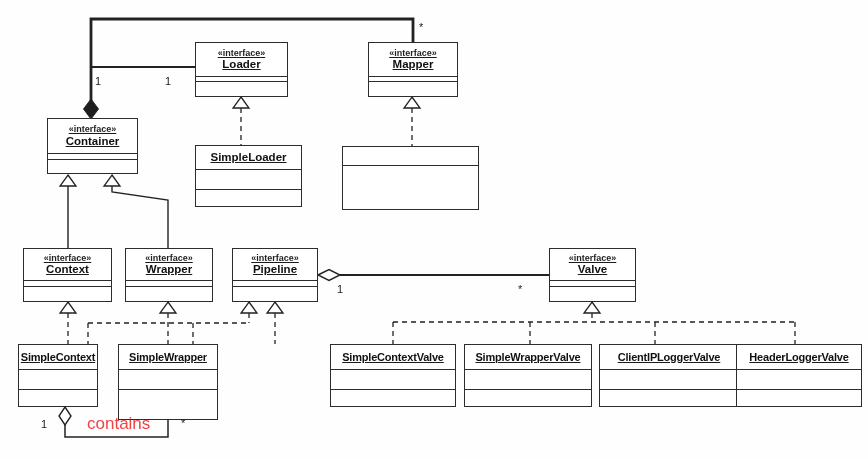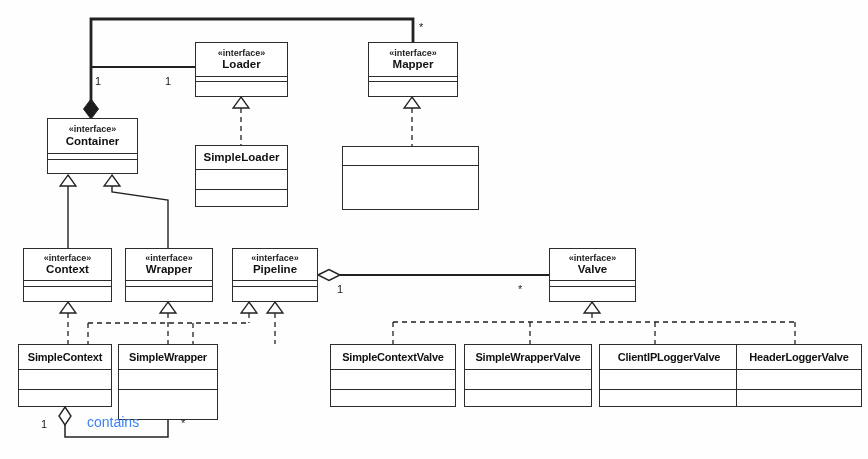--- a/index.html
+++ b/index.html
@@ -30,21 +30,21 @@
   .thin { stroke-width: 1.4; }
 
   .box {
     position: absolute;
     box-sizing: border-box;
     background: #ffffff;
     border: 1.4px solid #2c2c2c;
     display: flex;
     flex-direction: column;
   }
-  .cmp { box-sizing: border-box; }
+  .cmp { box-sizing: border-box; text-decoration: underline; }
   .cmp + .cmp { border-top: 1.3px solid #2c2c2c; }
   .grow { flex: 1; }
   .namec {
     display: flex;
     flex-direction: column;
     align-items: center;
     justify-content: center;
     line-height: 1.15;
     overflow: hidden;
   }
@@ -61,21 +61,21 @@
     white-space: nowrap;
   }
   .small .cname { font-size: 11px; letter-spacing: -0.2px; }
 
   .lbl {
     position: absolute;
     font-size: 11px;
     color: #222;
     white-space: nowrap;
   }
-  .lbl.assoc-name { font-size: 14px; color: #3b82f6; text-align: center; }
+  .lbl.assoc-name { font-size: 17px; color: #ef4444; text-align: center; }
 </style>
 </head>
 <body>
 
 <div id="stage">
 
   <svg id="connectors" viewBox="0 0 868 459" xmlns="http://www.w3.org/2000/svg">
 
     <g>
       <path d="M91,101 L91,19 L413,19 L413,42" stroke-width="2.8"></path>
@@ -206,34 +206,34 @@
 
   <div class="box" style="left:549px;top:248px;width:87px;height:54px">
     <div class="cmp namec" style="height:31px">
       <span class="stereo">«interface»</span>
       <span class="cname">Valve</span>
     </div>
     <div class="cmp" style="height:6px"></div>
     <div class="cmp grow"></div>
   </div>
 
-  <div class="box" style="left:195px;top:145px;width:93px;height:62px">
+  <div class="box" style="left:195px;top:145px;width:107px;height:62px">
     <div class="cmp namec" style="height:23px">
       <span class="cname">SimpleLoader</span>
     </div>
     <div class="cmp" style="height:20px"></div>
     <div class="cmp grow"></div>
   </div>
 
   <div class="box" style="left:342px;top:146px;width:137px;height:64px">
     <div class="cmp" style="height:18px"></div>
     <div class="cmp grow"></div>
   </div>
 
-  <div class="box small" style="left:18px;top:344px;width:94px;height:63px">
+  <div class="box small" style="left:18px;top:344px;width:80px;height:63px">
     <div class="cmp namec" style="height:24px">
       <span class="cname">SimpleContext</span>
     </div>
     <div class="cmp" style="height:20px"></div>
     <div class="cmp grow"></div>
   </div>
 
   <div class="box small" style="left:118px;top:344px;width:100px;height:76px">
     <div class="cmp namec" style="height:24px">
       <span class="cname">SimpleWrapper</span>

